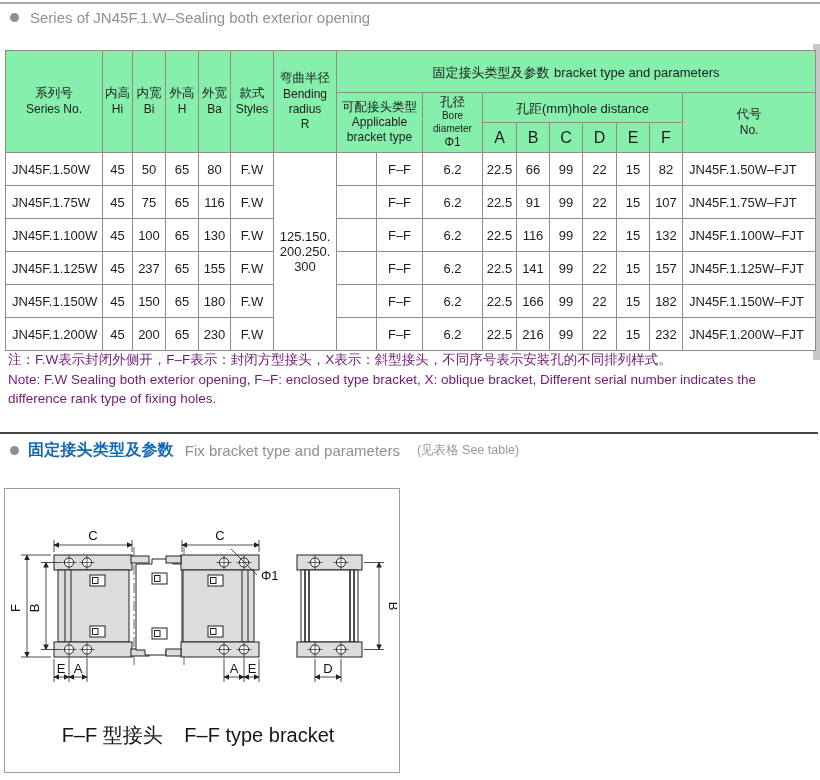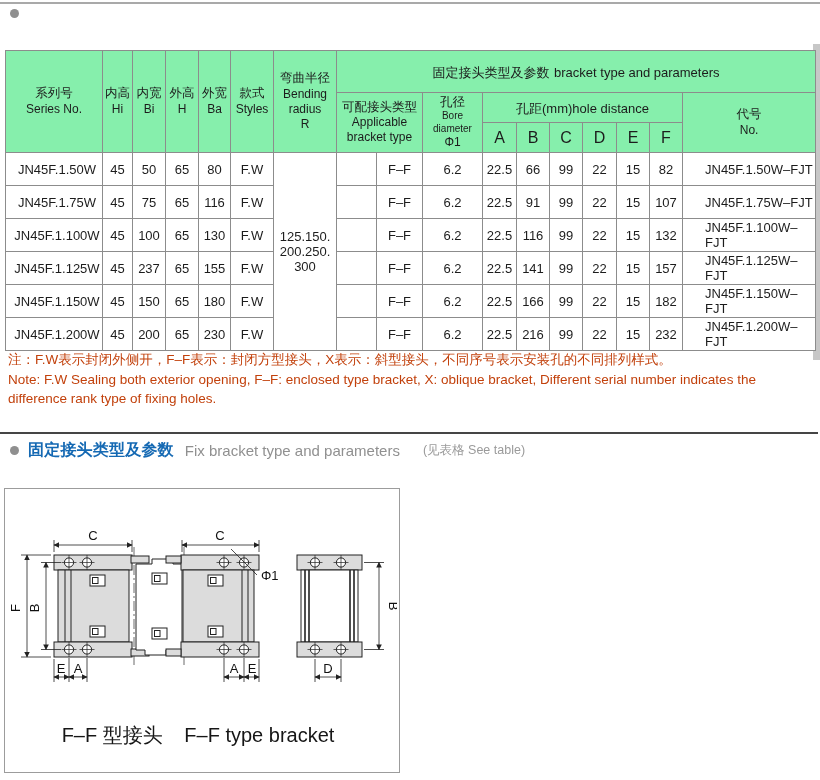--- a/index.html
+++ b/index.html
@@ -9,53 +9,54 @@
   }
   .top-rule{position:absolute;top:2px;left:0;width:820px;height:2px;background:#a9a9a9;}
   .edge-strip{position:absolute;right:0;top:44px;width:7px;height:316px;background:#c7c7c7;}
 
   .title-row{position:absolute;display:flex;align-items:center;gap:9px;}
   .title-1{top:9px;left:10px;}
   .title-2{top:440px;left:10px;}
   .bullet{width:9px;height:9px;border-radius:50%;background:#8f8f8f;flex:0 0 auto;}
   .t-zh{color:#1569b3;font-weight:bold;font-size:16px;letter-spacing:0.2px;}
   .t-en{color:#909090;font-size:15px;margin-left:2px;}
-  .t-note{color:#9a9a9a;font-size:12.5px;margin-left:14px;}
+  .t-note{color:#9a9a9a;font-size:12.5px;margin-left:8px;}
 
   .spec-table{position:absolute;top:50px;left:5px;border-collapse:collapse;table-layout:fixed;width:810px;border:1px solid #555;}
   .spec-table th,.spec-table td{border:1px solid #8c8c8c;padding:0;text-align:center;vertical-align:middle;overflow:hidden;}
   .spec-table th{background:#86efac;font-weight:normal;line-height:1.25;}
   .spec-table td{font-size:13px;background:#fff;height:32px;}
   .spec-table thead tr:nth-child(1){height:42px;}
   .spec-table thead tr:nth-child(2){height:30px;}
   .spec-table thead tr:nth-child(3){height:30px;}
   .zh{display:block;font-size:12.5px;}
   .en{display:block;font-size:12px;}
   .en-sm{display:block;font-size:10px;}
   .inl{font-size:13px;}
   .pre{white-space:pre-line;}
-  td.cell-left{text-align:center;padding-left:6px;}
-  td.cell-code{text-align:left;padding-left:22px;}
-
-  .notes{position:absolute;top:350px;left:8px;width:806px;font-size:13.5px;line-height:1.45;color:#c2410c;}
+  td.cell-left{text-align:left;padding-left:6px;}
+  td.cell-code{text-align:left;padding-left:6px;}
+
+  .notes{position:absolute;top:350px;left:8px;width:806px;font-size:13.5px;line-height:1.45;color:#701a75;}
   .divider{position:absolute;top:432px;left:0;width:818px;height:2px;background:#454545;}
 
   .diagram-box{position:absolute;top:488px;left:4px;width:394px;height:283px;border:1px solid #9c9c9c;background:#fff;}
   .diagram-box svg{display:block;}
   .dimtext{font-size:13px;fill:#111;font-family:"Liberation Sans",sans-serif;}
   .caption{font-size:20px;fill:#161616;font-family:"Liberation Sans",sans-serif;}
 </style>
 </head>
 <body>
 
 <div class="top-rule"></div>
 <div class="edge-strip"></div>
 
 <div class="title-row title-1">
   <span class="bullet"></span>
+  <span class="t-en">Series of JN45F.1.W–Sealing both exterior opening</span>
 </div>
 
 <table class="spec-table">
   <colgroup>
     <col style="width:97px">
       <col style="width:30px">
       <col style="width:33px">
       <col style="width:33px">
     <col style="width:32px">
       <col style="width:43px">

